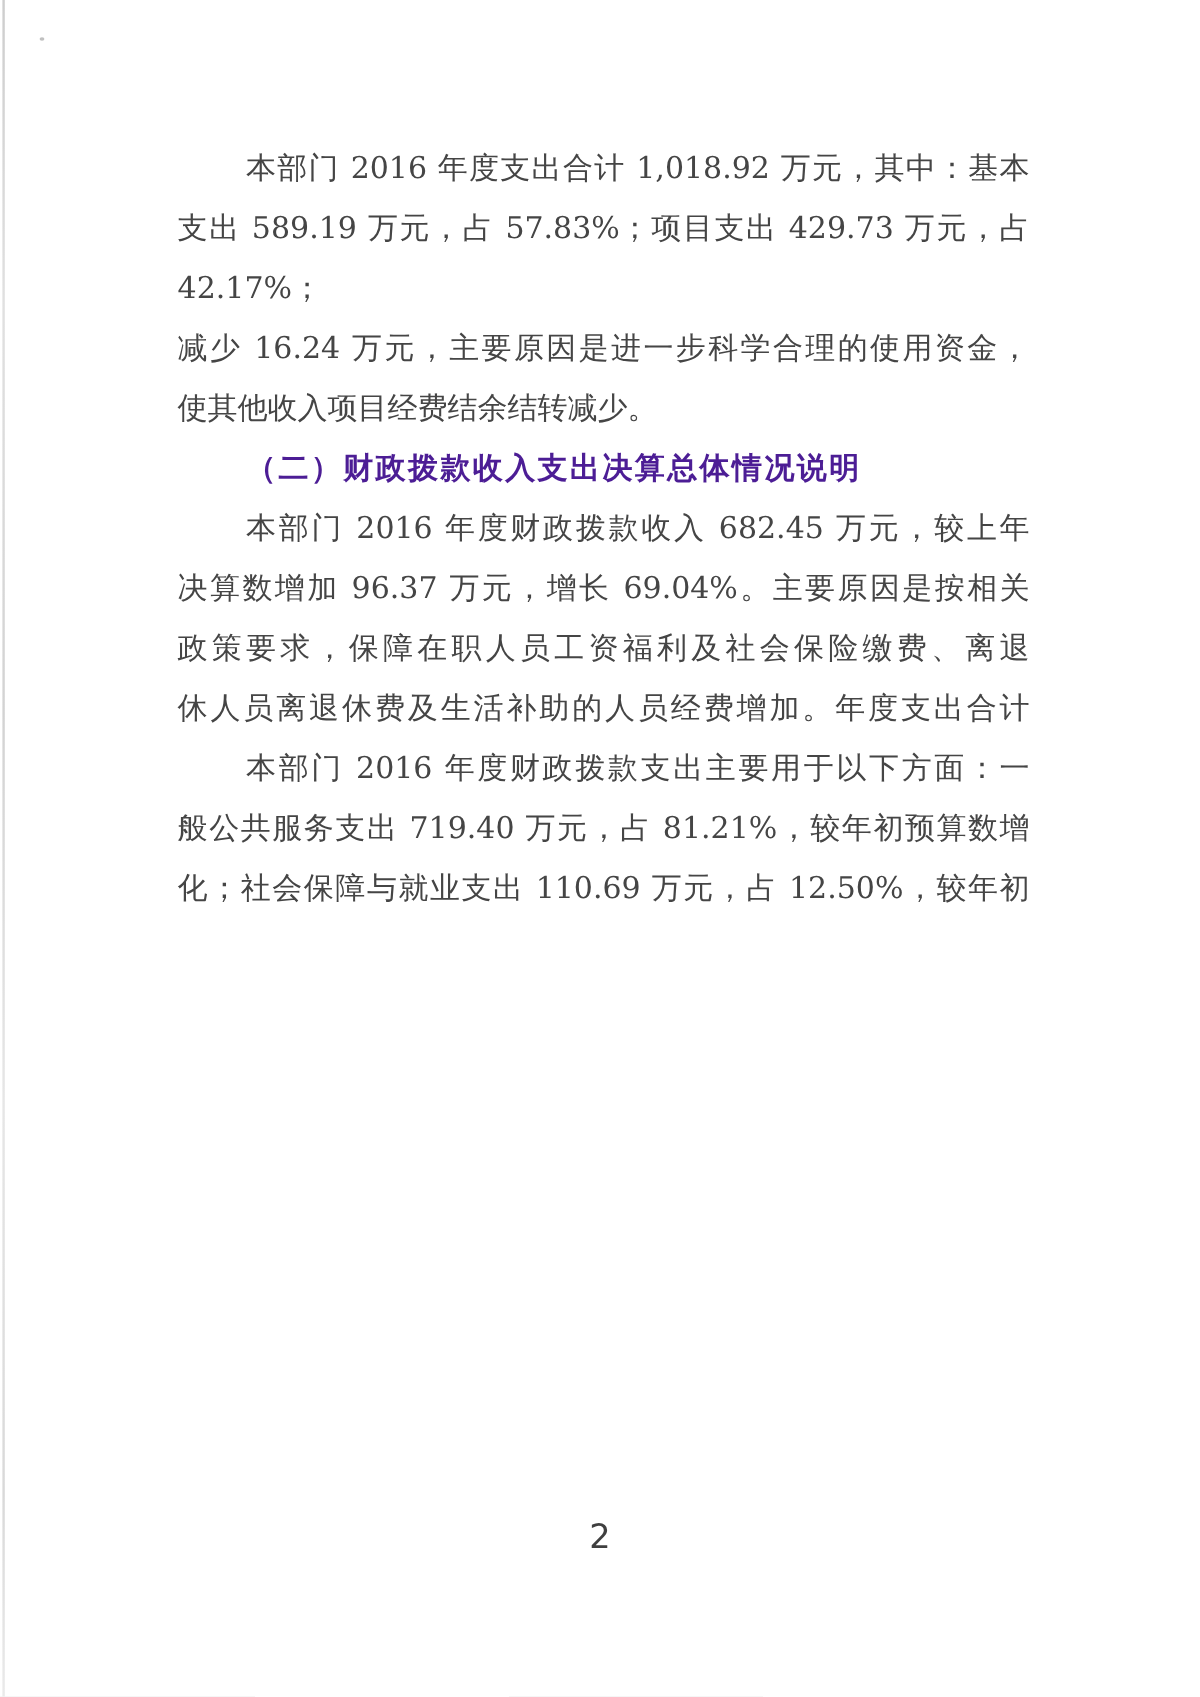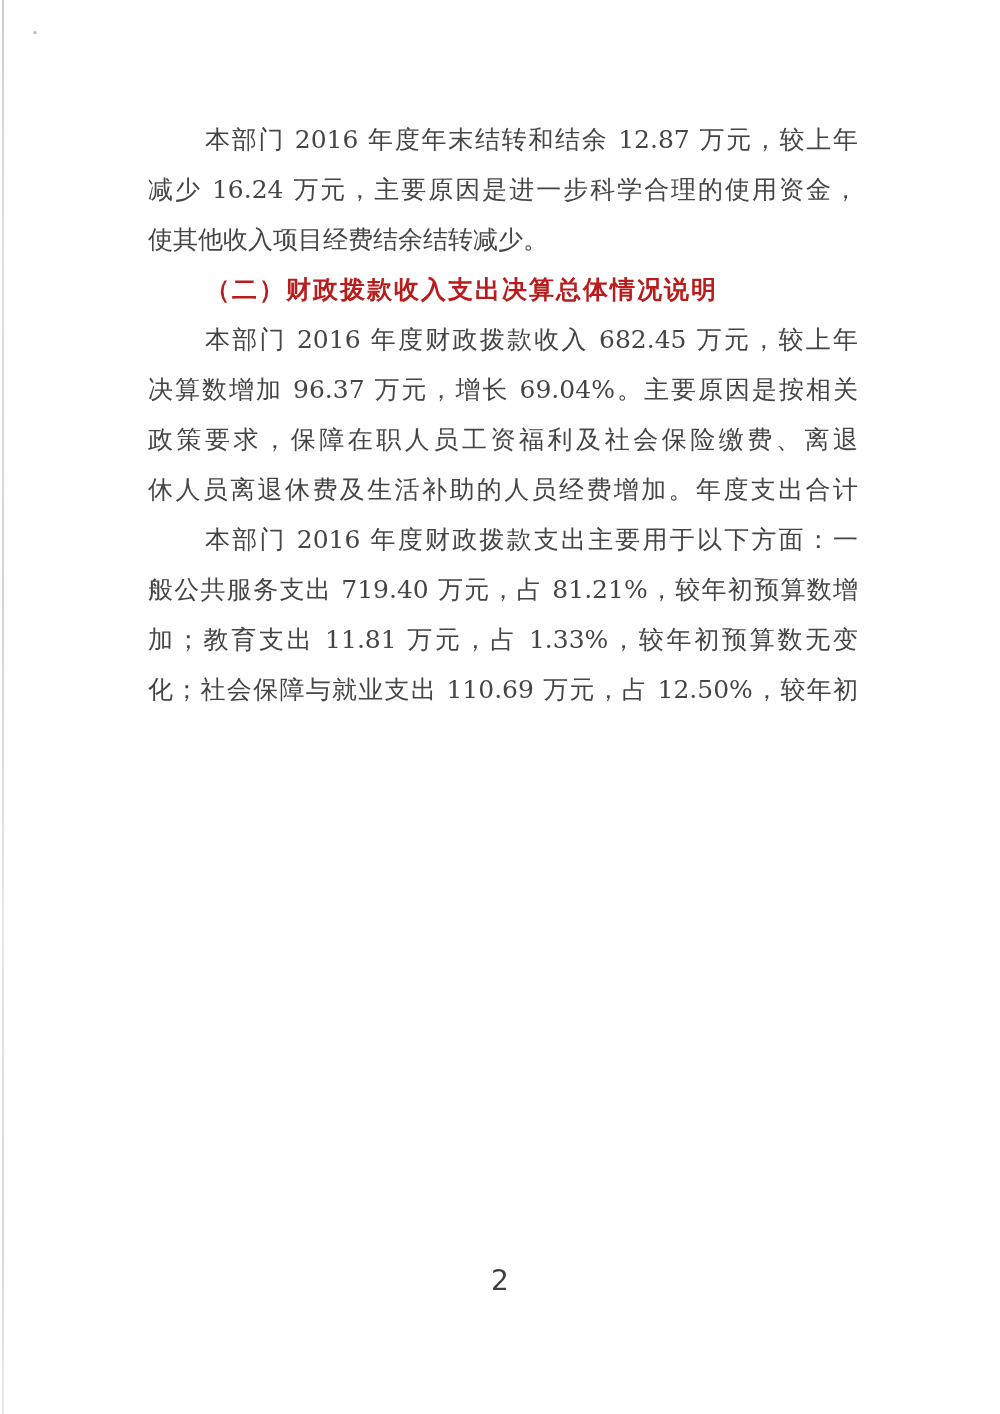--- a/index.html
+++ b/index.html
@@ -60,21 +60,21 @@
     text-align: justify;
     text-align-last: justify;
     text-justify: inter-character;
     white-space: nowrap;
     overflow: visible;
   }
   .line.indent { padding-left: 57px; }
   .line.end { text-align-last: left; }
   .para.heading .line {
     font-weight: bold;
-    color: #b91c1c;
+    color: #4c1d95;
     letter-spacing: 2px;
     text-align-last: left;
   }
   .page-number {
     position: absolute;
     left: 0;
     top: 1264px;
     width: 1000px;
     text-align: center;
     font-family: "DejaVu Sans", "Liberation Sans", sans-serif;
@@ -85,35 +85,38 @@
 </style>
 </head>
 <body>
 
 <div class="page">
   <div class="scan-edge"></div>
   <div class="speck"></div>
 
   <div class="text-block" id="text-block">
       <div class="para body">
-        <div class="line indent">本部门 2016 年度年末结转和结余 12.87 万元，较上年</div>
+        <div class="line indent">本部门 2016 年度支出合计 1,018.92 万元，其中：基本</div>
+        <div class="line">支出 589.19 万元，占 57.83%；项目支出 429.73 万元，占</div>
+        <div class="line end">42.17%；</div>
+      </div>
+      <div class="para body">
         <div class="line">减少 16.24 万元，主要原因是进一步科学合理的使用资金，</div>
         <div class="line end">使其他收入项目经费结余结转减少。</div>
       </div>
       <div class="para heading">
         <div class="line indent end">（二）财政拨款收入支出决算总体情况说明</div>
       </div>
       <div class="para body">
         <div class="line indent">本部门 2016 年度财政拨款收入 682.45 万元，较上年</div>
         <div class="line">决算数增加 96.37 万元，增长 69.04%。主要原因是按相关</div>
         <div class="line">政策要求，保障在职人员工资福利及社会保险缴费、离退</div>
         <div class="line">休人员离退休费及生活补助的人员经费增加。年度支出合计</div>
       </div>
       <div class="para body">
         <div class="line indent">本部门 2016 年度财政拨款支出主要用于以下方面：一</div>
         <div class="line">般公共服务支出 719.40 万元，占 81.21%，较年初预算数增</div>
-        <div class="line">加；教育支出 11.81 万元，占 1.33%，较年初预算数无变</div>
         <div class="line">化；社会保障与就业支出 110.69 万元，占 12.50%，较年初</div>
       </div>
     </div>
 
   <div class="page-number">2</div>
 </div>
 
 </body></html>

